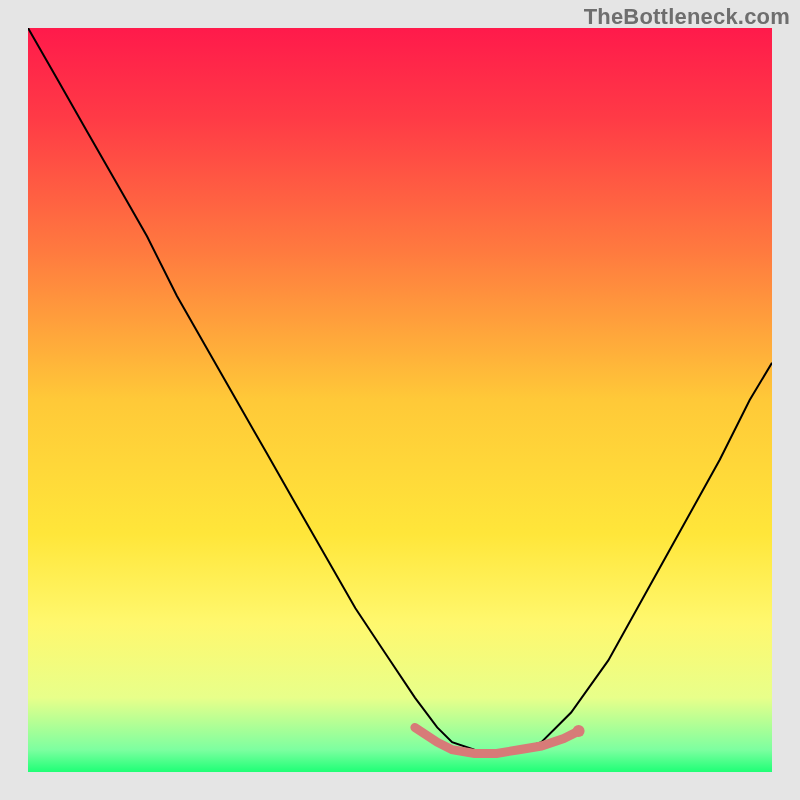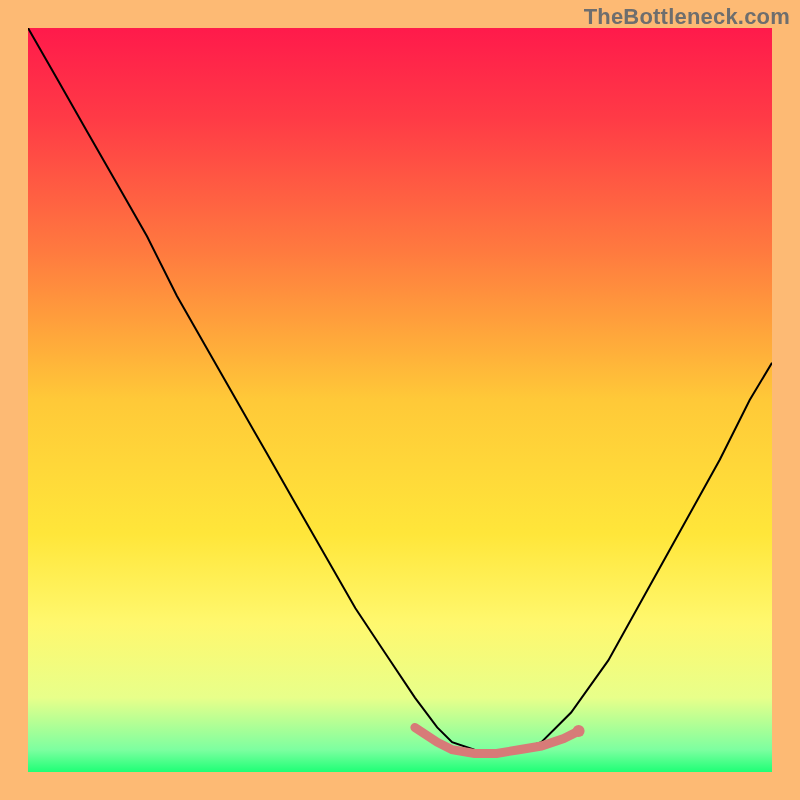--- a/index.html
+++ b/index.html
@@ -9,21 +9,21 @@
     height: 800px;
     background: #000;
     overflow: hidden;
   }
   .frame {
     position: absolute;
     left: 0;
     top: 0;
     width: 800px;
     height: 800px;
-    background: #fdba74;
+    background: #e5e5e5;
   }
   .plot {
     position: absolute;
     left: 28px;
     top: 28px;
     width: 744px;
     height: 744px;
     overflow: hidden;
   }
   svg {

